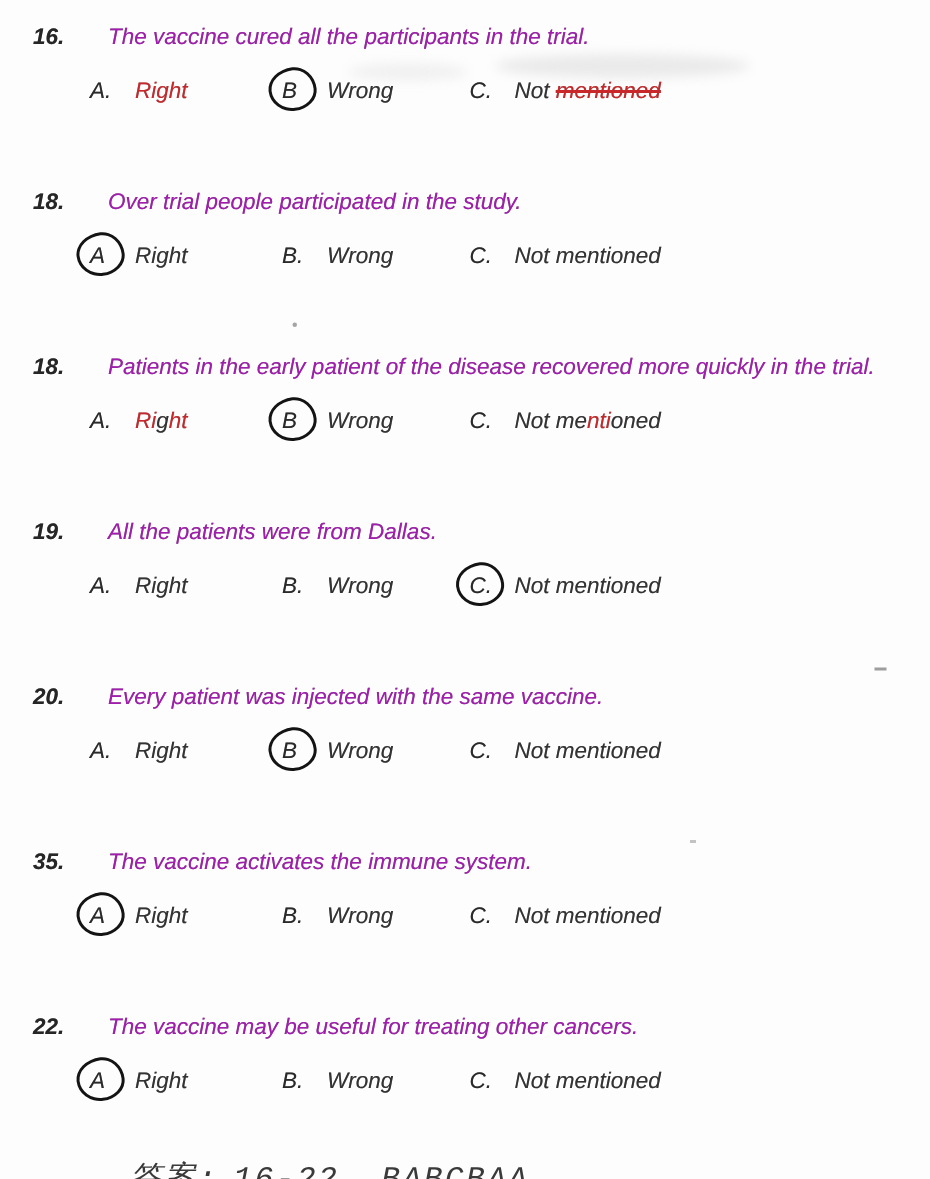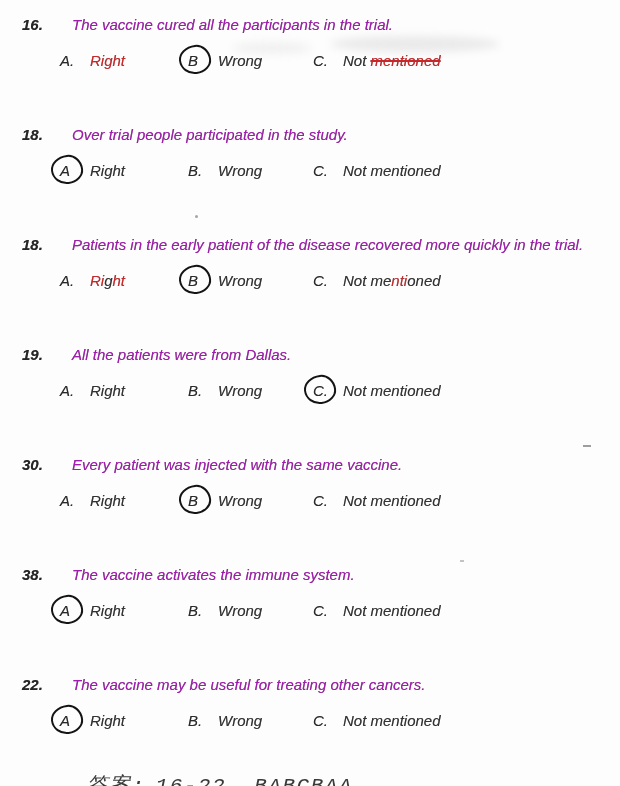--- a/index.html
+++ b/index.html
@@ -167,42 +167,42 @@
           </div>
           <div class="opt">
             <span class="letter circled">C.</span>
             <span class="label"><span>Not mentioned</span></span>
           </div>
         </div>
   </div>
 
   <div class="question" style="top: 455px;">
     <div class="qline">
-      <span class="qnum">30.</span>
+      <span class="qnum">20.</span>
       <span class="qtext">Every patient was injected with the same vaccine.</span>
     </div>
     <div class="opts">
           <div class="opt">
             <span class="letter">A.</span>
             <span class="label"><span>Right</span></span>
           </div>
           <div class="opt">
             <span class="letter circled">B</span>
             <span class="label"><span>Wrong</span></span>
           </div>
           <div class="opt">
             <span class="letter">C.</span>
             <span class="label"><span>Not mentioned</span></span>
           </div>
         </div>
   </div>
 
   <div class="question" style="top: 565px;">
     <div class="qline">
-      <span class="qnum">38.</span>
+      <span class="qnum">35.</span>
       <span class="qtext">The vaccine activates the immune system.</span>
     </div>
     <div class="opts">
           <div class="opt">
             <span class="letter circled">A</span>
             <span class="label"><span>Right</span></span>
           </div>
           <div class="opt">
             <span class="letter">B.</span>
             <span class="label"><span>Wrong</span></span>

